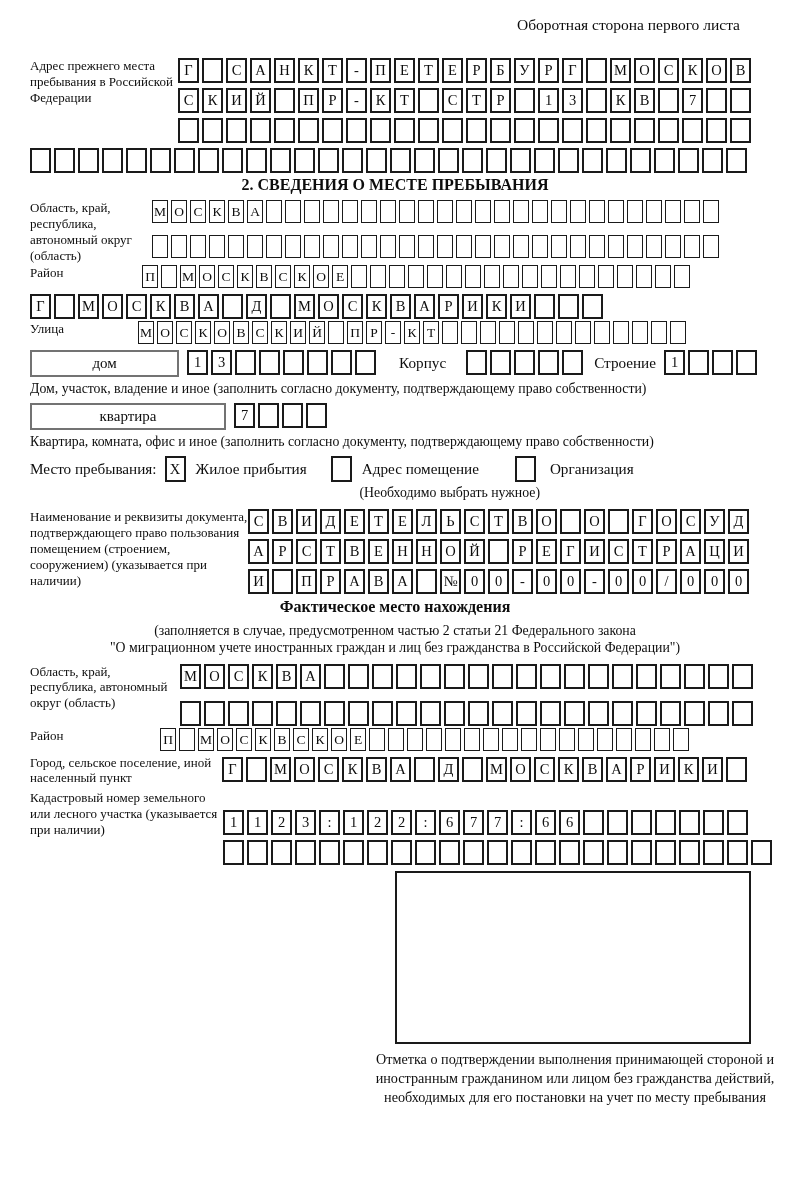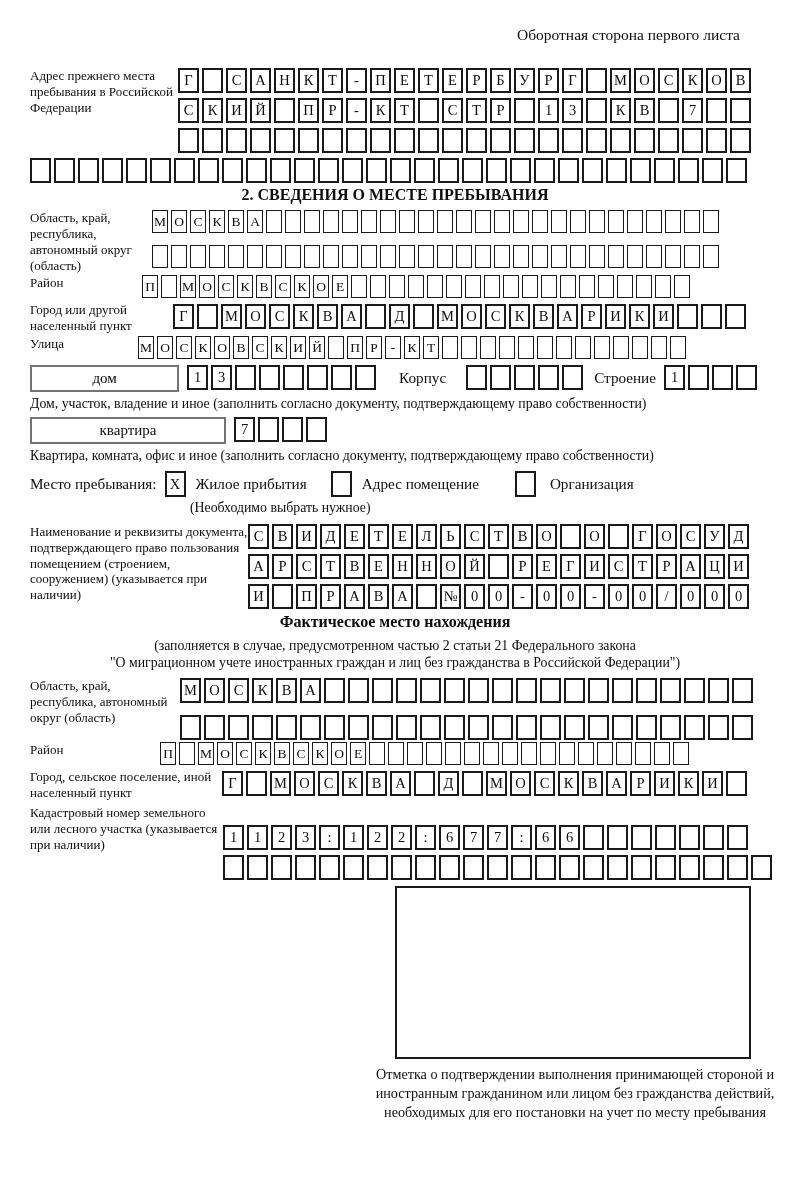--- a/index.html
+++ b/index.html
@@ -1,18 +1,18 @@
 <!DOCTYPE html>
 <html><head>
 <meta charset="utf-8">
 <style>
   html,body{margin:0;padding:0;background:#ffffff;}
   body{width:800px;height:1180px;overflow:hidden;color:#0d0d0d;
        font-family:"Liberation Serif","DejaVu Serif",serif;}
-  .page{box-sizing:border-box;width:800px;height:979px;padding:26px 40px 0 30px;}
+  .page{box-sizing:border-box;width:800px;height:979px;padding:16px 40px 0 30px;}
 
   .hdr{text-align:right;font-size:15.5px;margin-bottom:24px;padding-right:20px;}
 
   .frow{display:flex;align-items:flex-start;}
   .lbl{font-size:13px;line-height:1.22;flex:0 0 auto;}
 
   .cells{display:flex;flex-wrap:nowrap;}
   .cells .cell{flex:0 0 auto;box-sizing:content-box;width:17px;height:21px;
        border:2px solid #1a1a1a;margin-right:3px;text-align:center;
        font-size:14.5px;line-height:21px;background:#fff;}
@@ -265,21 +265,20 @@
         <span class="cell"></span>
         <span class="cell"></span>
         <span class="cell"></span>
         <span class="cell"></span>
         <span class="cell"></span>
         <span class="cell"></span>
       </div>
   </div>
 
   <div class="frow mb2">
-    <div class="lbl" style="width:143px;">Город или другой населенный пункт</div>
     <div class="cells" style="margin-top:2px;">
         <span class="cell">Г</span>
         <span class="cell"></span>
         <span class="cell">М</span>
         <span class="cell">О</span>
         <span class="cell">С</span>
         <span class="cell">К</span>
         <span class="cell">В</span>
         <span class="cell">А</span>
         <span class="cell"></span>
@@ -379,21 +378,21 @@
 
   <div class="frow mb2" style="align-items:center;">
     <div class="inl">Место пребывания:</div>
     <div class="chk" style="margin:0 10px 0 8px;">X</div>
     <div class="inl">Жилое прибытия</div>
     <div class="chk" style="margin:0 10px 0 24px;"></div>
     <div class="inl">Адрес помещение</div>
     <div class="chk" style="margin:0 14px 0 36px;"></div>
     <div class="inl">Организация</div>
   </div>
-  <div class="cap mb8" style="margin-left:160px;width:350px;text-align:left;">(Необходимо выбрать нужное)</div>
+  <div class="cap mb8" style="margin-left:160px;width:350px;text-align:right;">(Необходимо выбрать нужное)</div>
 
   <div class="frow mb4">
     <div class="lbl" style="width:218px;">Наименование и реквизиты документа, подтверждающего право пользования помещением (строением, сооружением) (указывается при наличии)</div>
     <div class="stack3" style="flex:1;">
       <div class="cells">
           <span class="cell">С</span>
           <span class="cell">В</span>
           <span class="cell">И</span>
           <span class="cell">Д</span>
           <span class="cell">Е</span>

